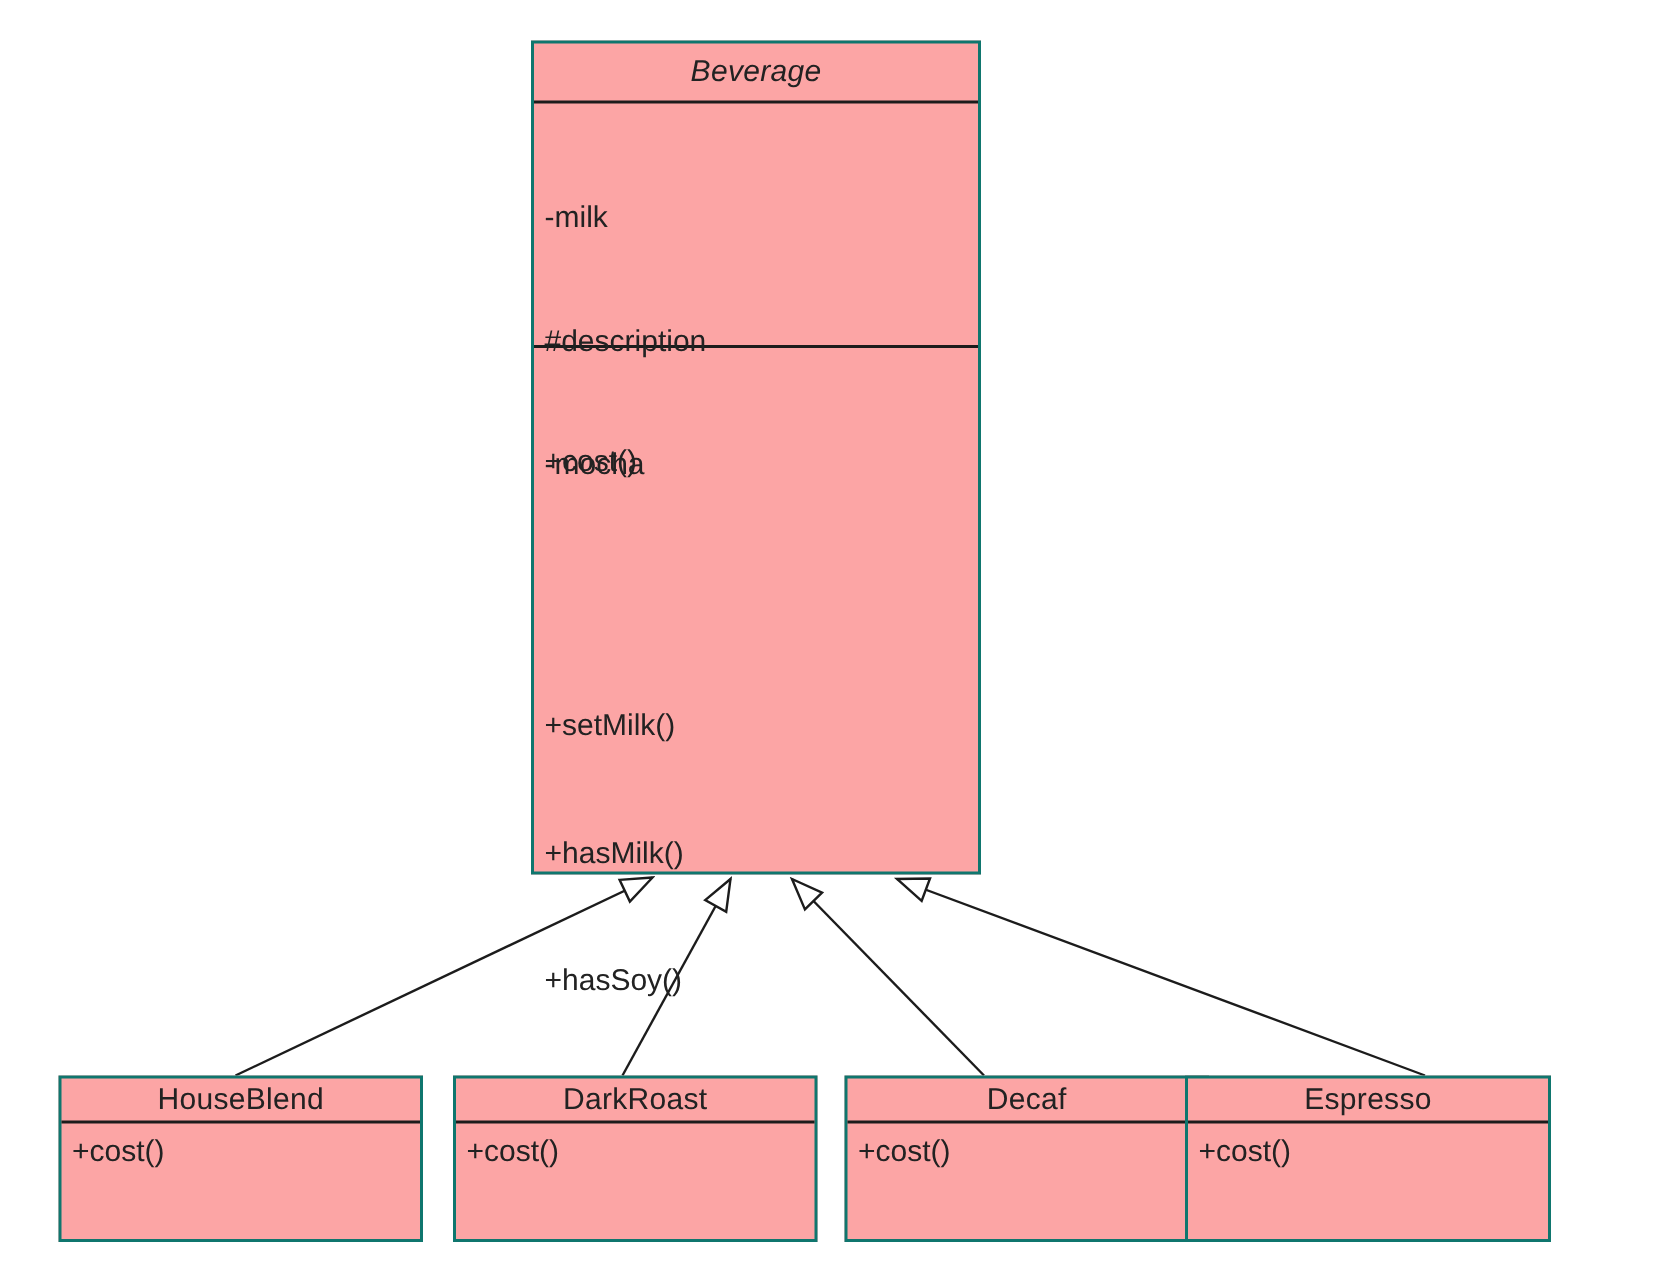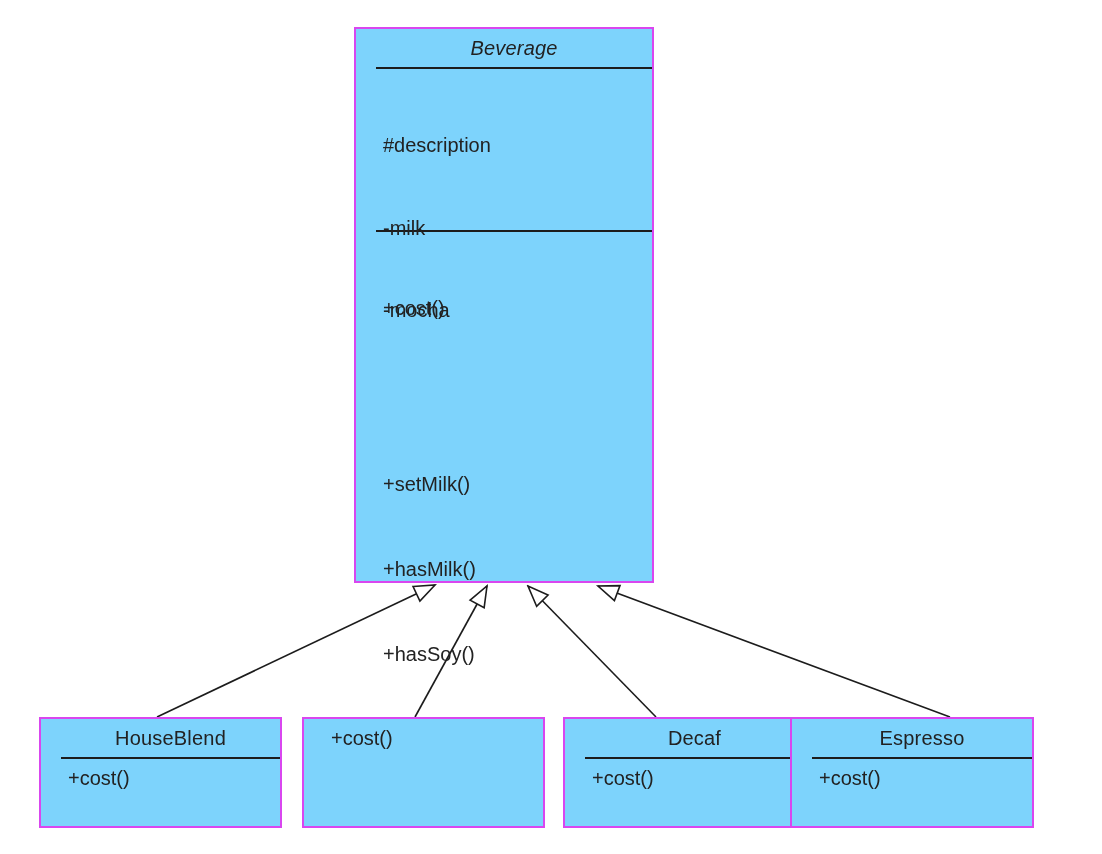--- a/index.html
+++ b/index.html
@@ -14,23 +14,22 @@
   }
   .arrow-layer {
     position: absolute;
     left: 0; top: 0;
     width: 1102px; height: 854px;
     pointer-events: none;
   }
   .cls {
     position: absolute;
     box-sizing: border-box;
-    border: 2px solid #d946ef;
-    background: #7dd3fc;
-    padding-left: 20px;
+    border: 2px solid #0f766e;
+    background: #fca5a5;
   }
   .cls .hdr {
     box-sizing: border-box;
     border-bottom: 2px solid #1c1c1c;
     display: flex;
     align-items: center;
     justify-content: center;
     font-size: 20px;
     letter-spacing: 0.2px;
   }
@@ -48,21 +47,21 @@
   }
   .bev .methods {
     box-sizing: border-box;
     padding: 5px 6px 0 7px;
     font-size: 20px;
     line-height: 28.4px;
     white-space: pre;
   }
   .methods .gap { height: 34px; }
   .sub { top: 717px; width: 243px; height: 111px; }
-  .sub .hdr { height: 40px; }
+  .sub .hdr { height: 30px; }
   .sub .body {
     box-sizing: border-box;
     padding: 6px 6px 0 7px;
     font-size: 20px;
     line-height: 26px;
   }
   .sub-0 { left: 39px; }
   .sub-1 { left: 302px; }
   .sub-2 { left: 563px; }
   .sub-3 { left: 790px; width: 244px; }
@@ -92,22 +91,22 @@
       <path d="M 553,136 C 557,129 562,122 567,116"></path>
       <path d="M 556,146 C 563,147 568,151 568,158"></path>
       <path d="M 566,161 C 561,169 551,177 543,178 C 535,179 531,171 537,166 C 543,161 551,163 551,171 C 551,177 546,181 540,181"></path>
       <path d="M 531,200 C 527,205 526,211 531,213 C 536,214 542,203 547,192"></path>
     </g>
   </svg>
 
   <div class="cls abstract bev">
     <div class="hdr">Beverage</div>
     <div class="attrs">
+      <div>-milk</div>
       <div>#description</div>
-      <div>-milk</div>
       <div>-mocha</div>
     </div>
     <div class="methods">
       <div>+cost()</div>
       <div class="gap"></div>
       <div>+setMilk()</div>
       <div>+hasMilk()</div>
       <div>+hasSoy()</div>
       <div>+setSoy()</div>
       
@@ -118,20 +117,21 @@
   </div>
 
   <div class="cls sub sub-0">
     <div class="hdr">HouseBlend</div>
     <div class="body">
       <div>+cost()</div>
     </div>
   </div>
 
   <div class="cls sub sub-1">
+    <div class="hdr">DarkRoast</div>
     <div class="body">
       <div>+cost()</div>
     </div>
   </div>
 
   <div class="cls sub sub-2">
     <div class="hdr">Decaf</div>
     <div class="body">
       <div>+cost()</div>
     </div>

